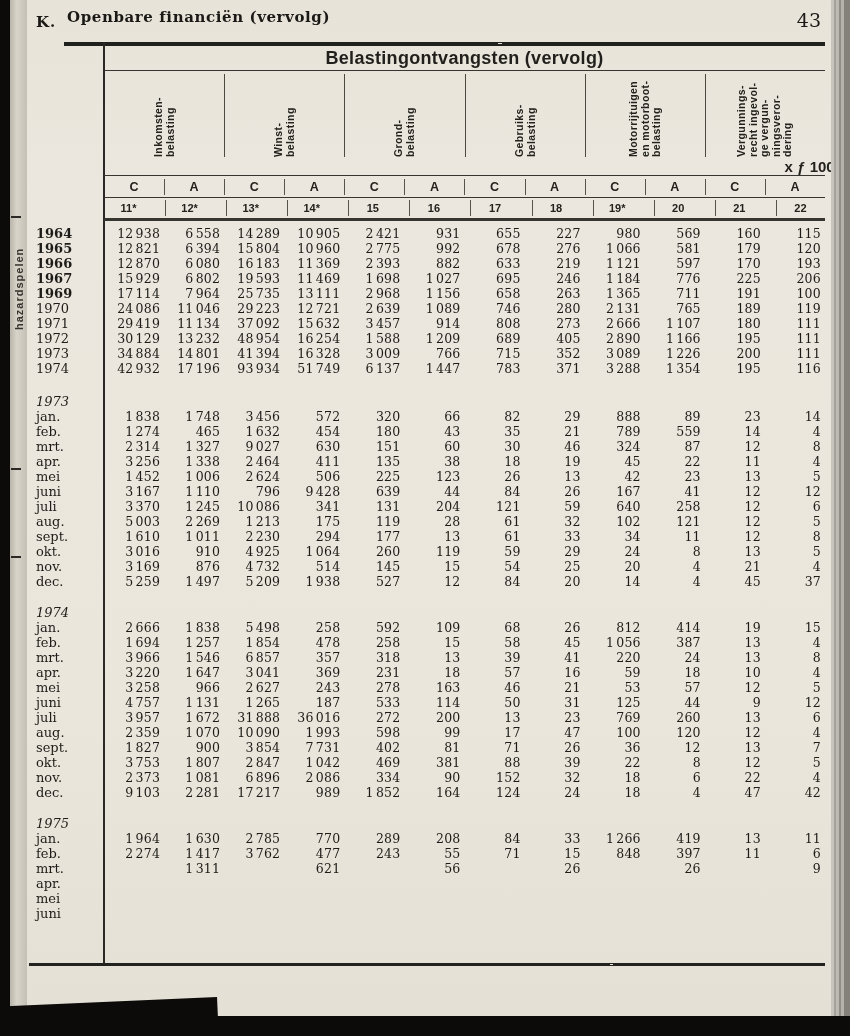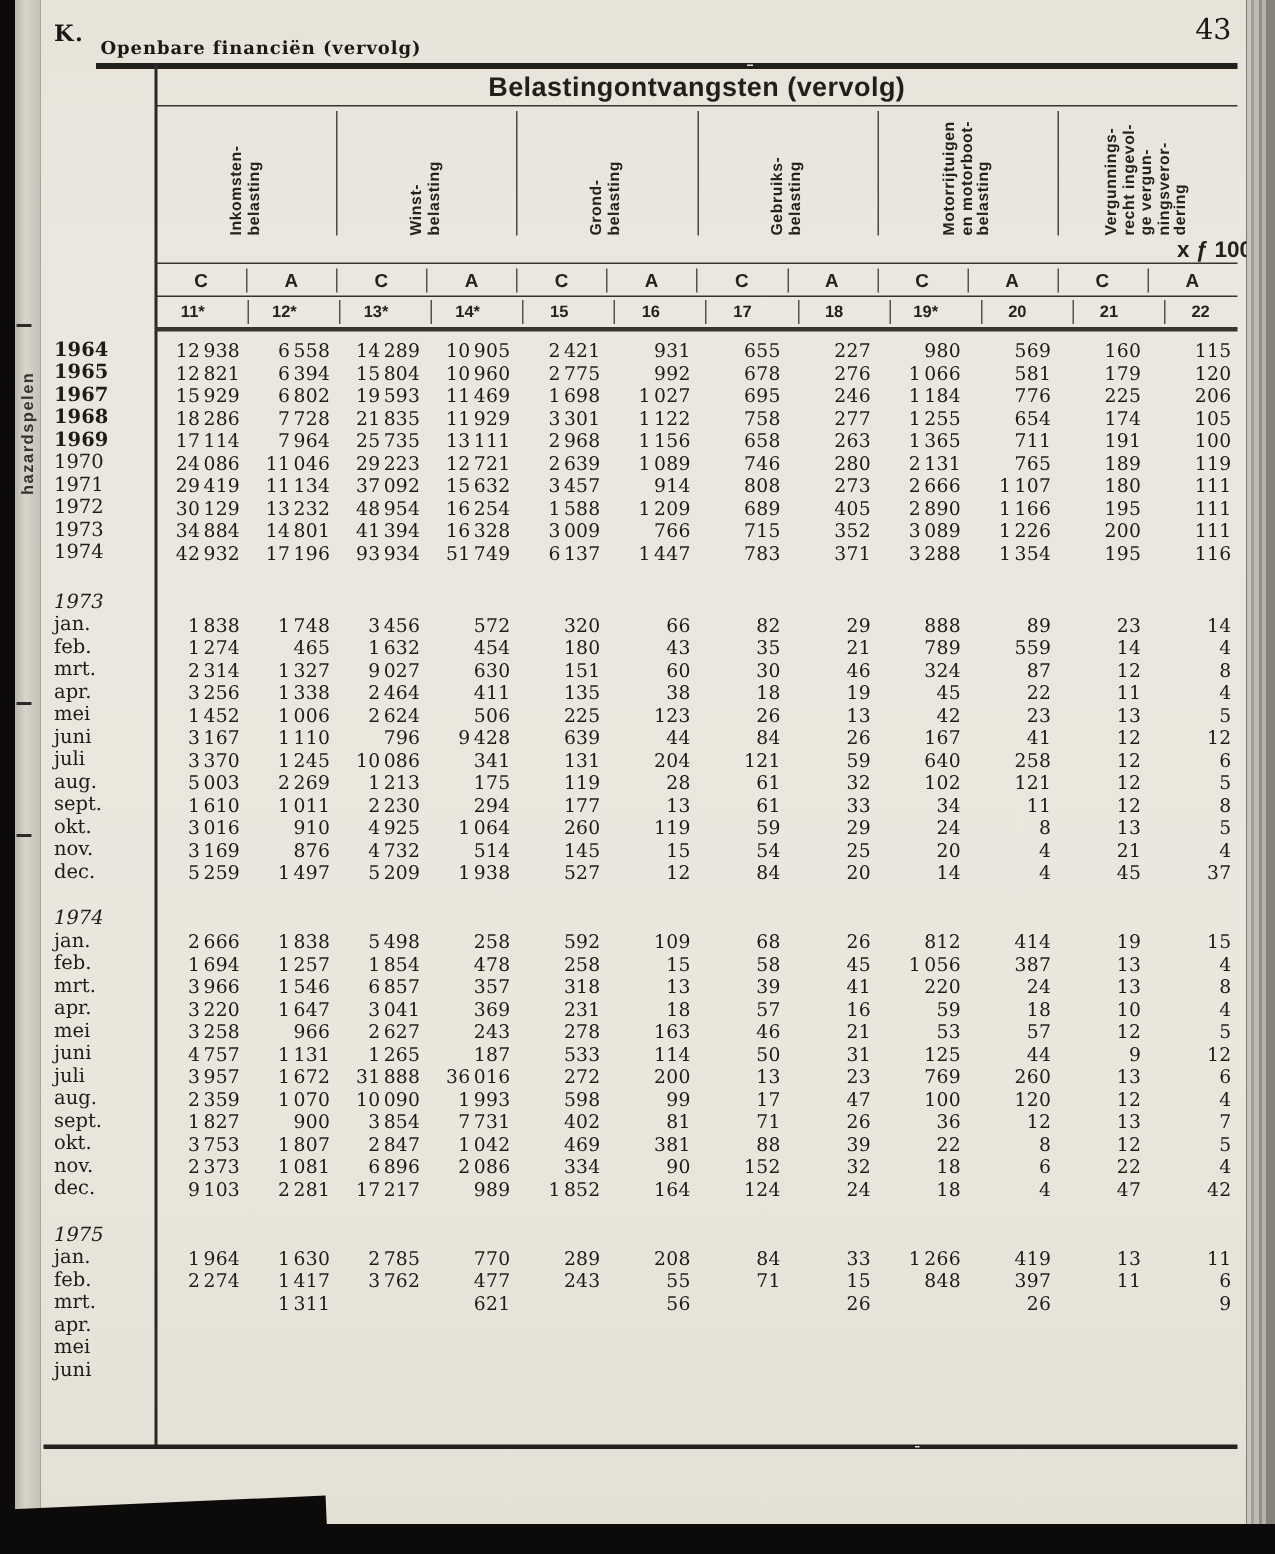--- a/index.html
+++ b/index.html
@@ -28,21 +28,21 @@
   }
   
   .page{
     position:absolute;left:27px;top:0;width:804px;height:1016px;
     background:linear-gradient(180deg,#e7e3d9 0%,#ebe7de 18%,#eae6dc 70%,#e4e0d6 100%);
   }
   .page-header-letter{
     position:absolute;left:9px;top:13px;font-weight:bold;font-size:15px;color:#1a1916;letter-spacing:1px;
   }
   .page-header-title{
-    position:absolute;left:40px;top:25px;font-weight:bold;font-size:12px;color:#1a1916;letter-spacing:.6px;
+    position:absolute;left:40px;top:8px;font-weight:bold;font-size:15px;color:#1a1916;letter-spacing:.6px;
   }
   .page-number{
     position:absolute;right:10px;top:9px;font-size:19px;color:#1a1916;font-weight:500;
   }
   .top-rule{position:absolute;left:37px;top:42px;width:761px;height:4px;background:#20201c;}
   .top-rule:after{content:"";position:absolute;left:57%;top:1px;width:4px;height:1px;background:#e7e3d9;}
 
   
   .tbl-title{
     position:absolute;left:77px;top:48px;width:721px;text-align:center;
@@ -207,50 +207,50 @@
           <div class="cell">2 775</div>
           <div class="cell">992</div>
           <div class="cell">678</div>
           <div class="cell">276</div>
           <div class="cell">1 066</div>
           <div class="cell">581</div>
           <div class="cell">179</div>
           <div class="cell">120</div>
         </div>
         <div class="row">
+          <div class="row-label b">1966</div>
+          <div class="cell">12 870</div>
+          <div class="cell">6 080</div>
+          <div class="cell">16 183</div>
+          <div class="cell">11 369</div>
+          <div class="cell">2 393</div>
+          <div class="cell">882</div>
+          <div class="cell">633</div>
+          <div class="cell">219</div>
+          <div class="cell">1 121</div>
+          <div class="cell">597</div>
+          <div class="cell">170</div>
+          <div class="cell">193</div>
+        </div>
+        <div class="row">
           <div class="row-label b">1967</div>
           <div class="cell">15 929</div>
           <div class="cell">6 802</div>
           <div class="cell">19 593</div>
           <div class="cell">11 469</div>
           <div class="cell">1 698</div>
           <div class="cell">1 027</div>
           <div class="cell">695</div>
           <div class="cell">246</div>
           <div class="cell">1 184</div>
           <div class="cell">776</div>
           <div class="cell">225</div>
           <div class="cell">206</div>
         </div>
         <div class="row">
-          <div class="row-label b">1968</div>
-          <div class="cell">18 286</div>
-          <div class="cell">7 728</div>
-          <div class="cell">21 835</div>
-          <div class="cell">11 929</div>
-          <div class="cell">3 301</div>
-          <div class="cell">1 122</div>
-          <div class="cell">758</div>
-          <div class="cell">277</div>
-          <div class="cell">1 255</div>
-          <div class="cell">654</div>
-          <div class="cell">174</div>
-          <div class="cell">105</div>
-        </div>
-        <div class="row">
           <div class="row-label b">1969</div>
           <div class="cell">17 114</div>
           <div class="cell">7 964</div>
           <div class="cell">25 735</div>
           <div class="cell">13 111</div>
           <div class="cell">2 968</div>
           <div class="cell">1 156</div>
           <div class="cell">658</div>
           <div class="cell">263</div>
           <div class="cell">1 365</div>

